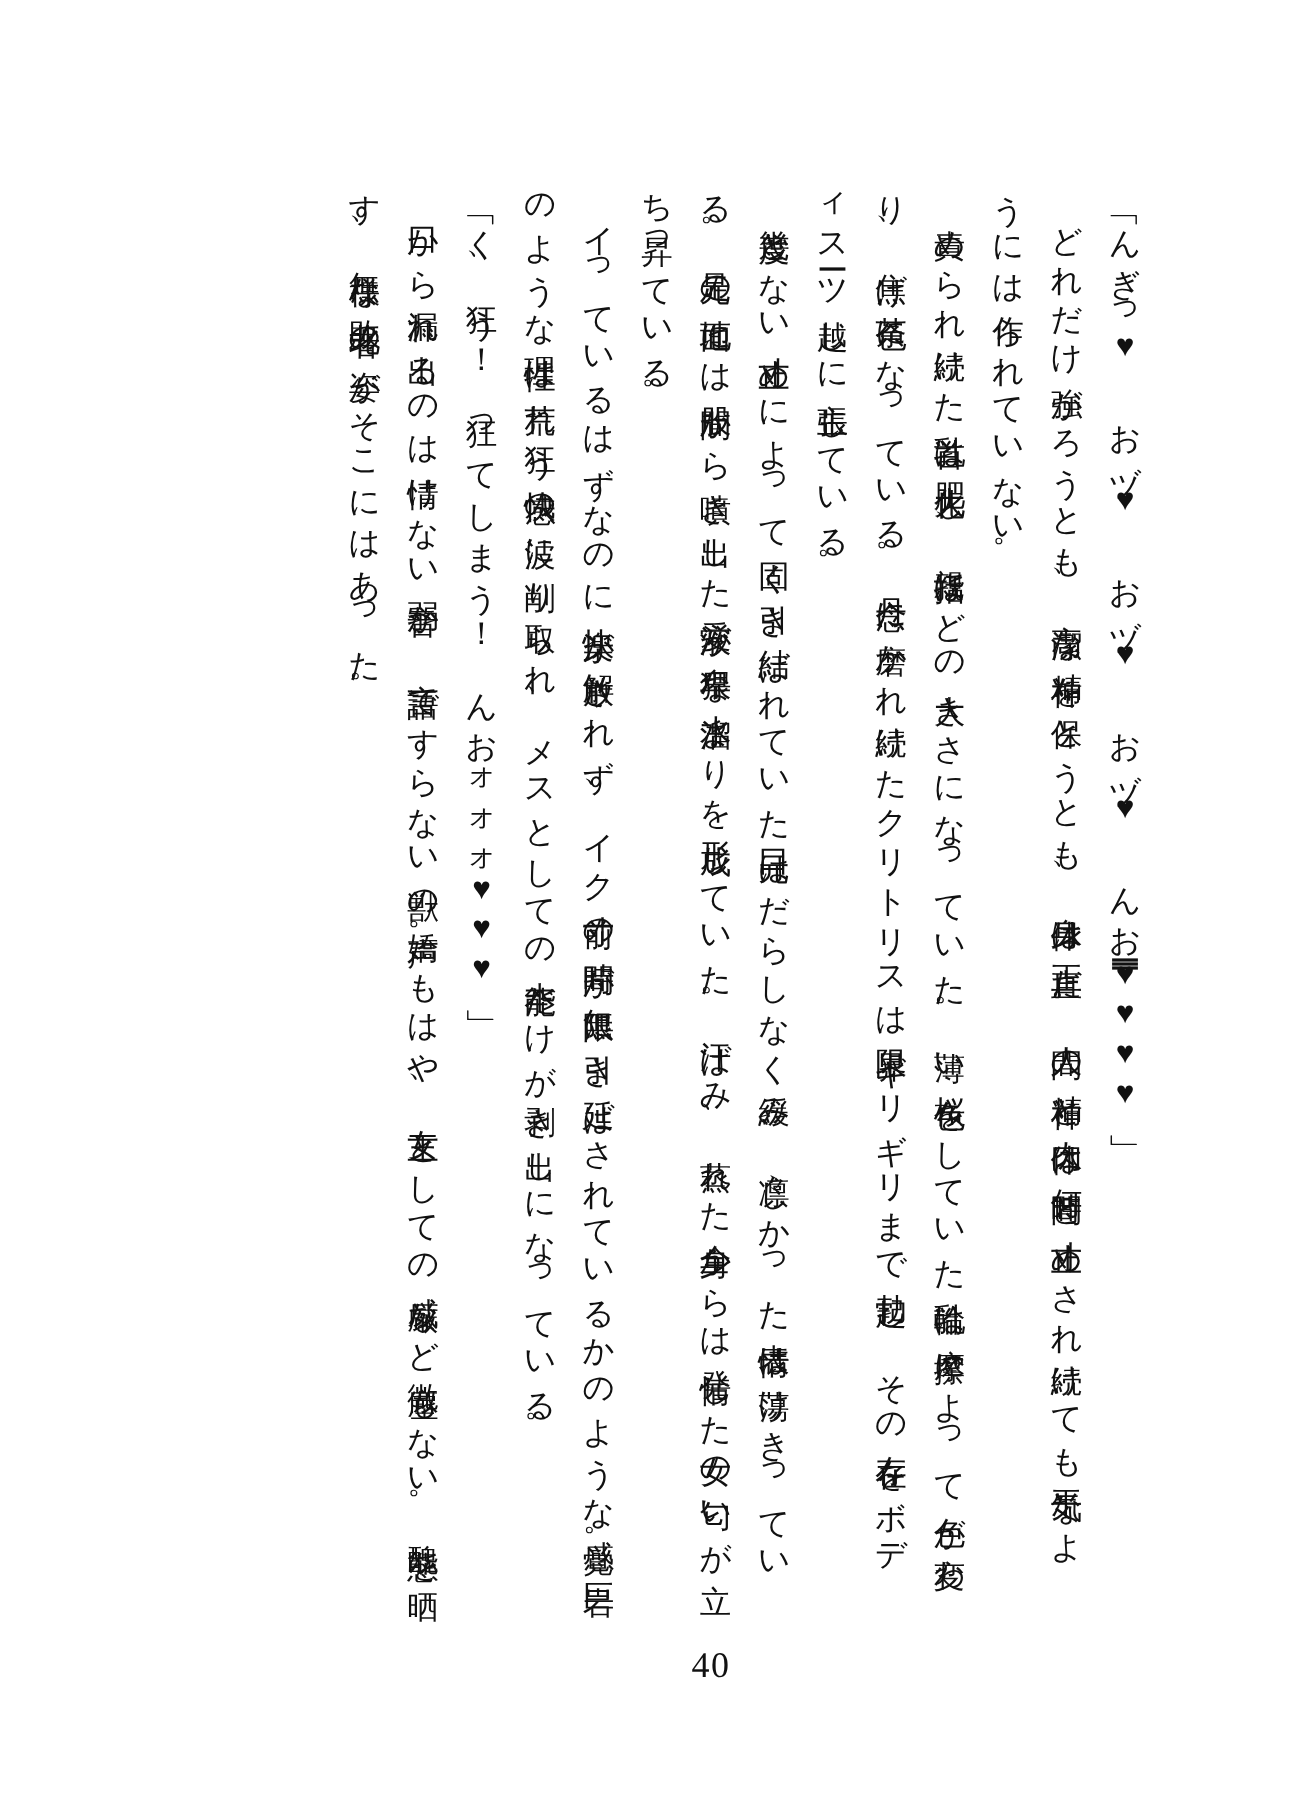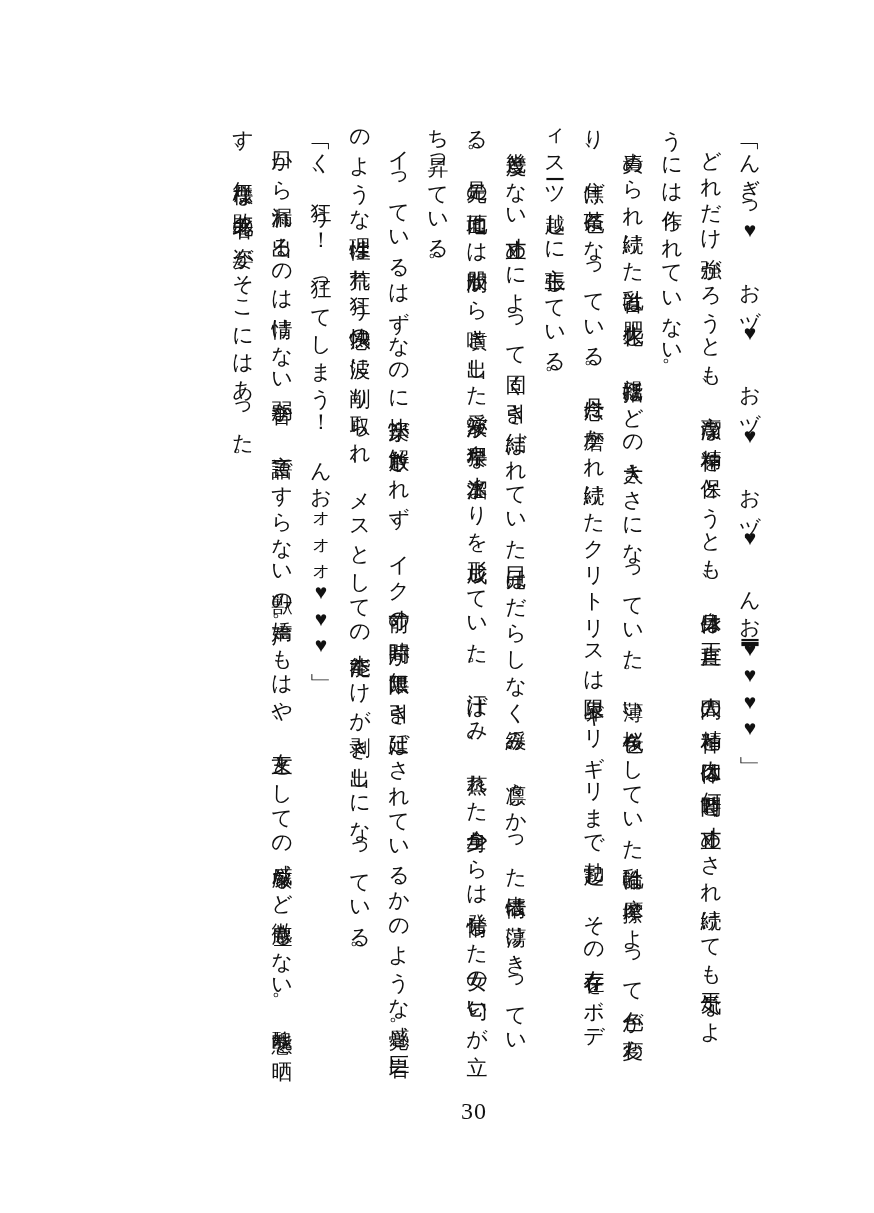--- a/index.html
+++ b/index.html
@@ -53,15 +53,15 @@
   <div class="text-block">
     <p>「んぎっ♥　おヅ♥　おヅ♥　おヅ♥　んおー゙ー゙ー゙♥♥♥♥」</p>
     <p>どれだけ強がろうとも、高潔な精神を保とうとも、身体は正直だ。人間の精神と肉体は何時間と寸止めされ続けても平気なようには作られていない。</p>
     <p>責められ続けた乳首は肥大化し、親指ほどの大きさになっていた。薄い桜色をしていた乳輪は摩擦によって色が変わり、焦げ茶色になっている。丹念に磨かれ続けたクリトリスは限界ギリギリまで勃起し、その存在をボディスーツ越しに主張している。</p>
     <p>幾度とない寸止めによって固く引き結ばれていた口元はだらしなく緩み、凛々しかった表情は蕩けきっている。足元の地面には股間から噴き出した愛液が卑猥な水溜まりを形成していた。汗ばみ、蒸れた全身からは発情した女の匂いが立ち昇っている。</p>
     <p>イっているはずなのに快楽が解放されず、イク寸前の時間が無限に引き延ばされているかのような感覚。巨岩のような理性は荒れ狂う快感の波に削り取られ、メスとしての本能だけが剥き出しになっている。</p>
     <p>「く、狂う！　狂ってしまう！　んおォ゙ォ゙ォ゙♥♥♥」</p>
     <p>口から漏れ出るのは情けない弱音か、言語ですらない獣の嬌声。もはや、女王としての威厳など微塵もない。醜態を晒す、無様な敗北者の姿がそこにはあった。</p>
   </div>
 
-  <div class="page-number">30</div>
+  <div class="page-number">40</div>
 
 </div>
 
 </body></html>

